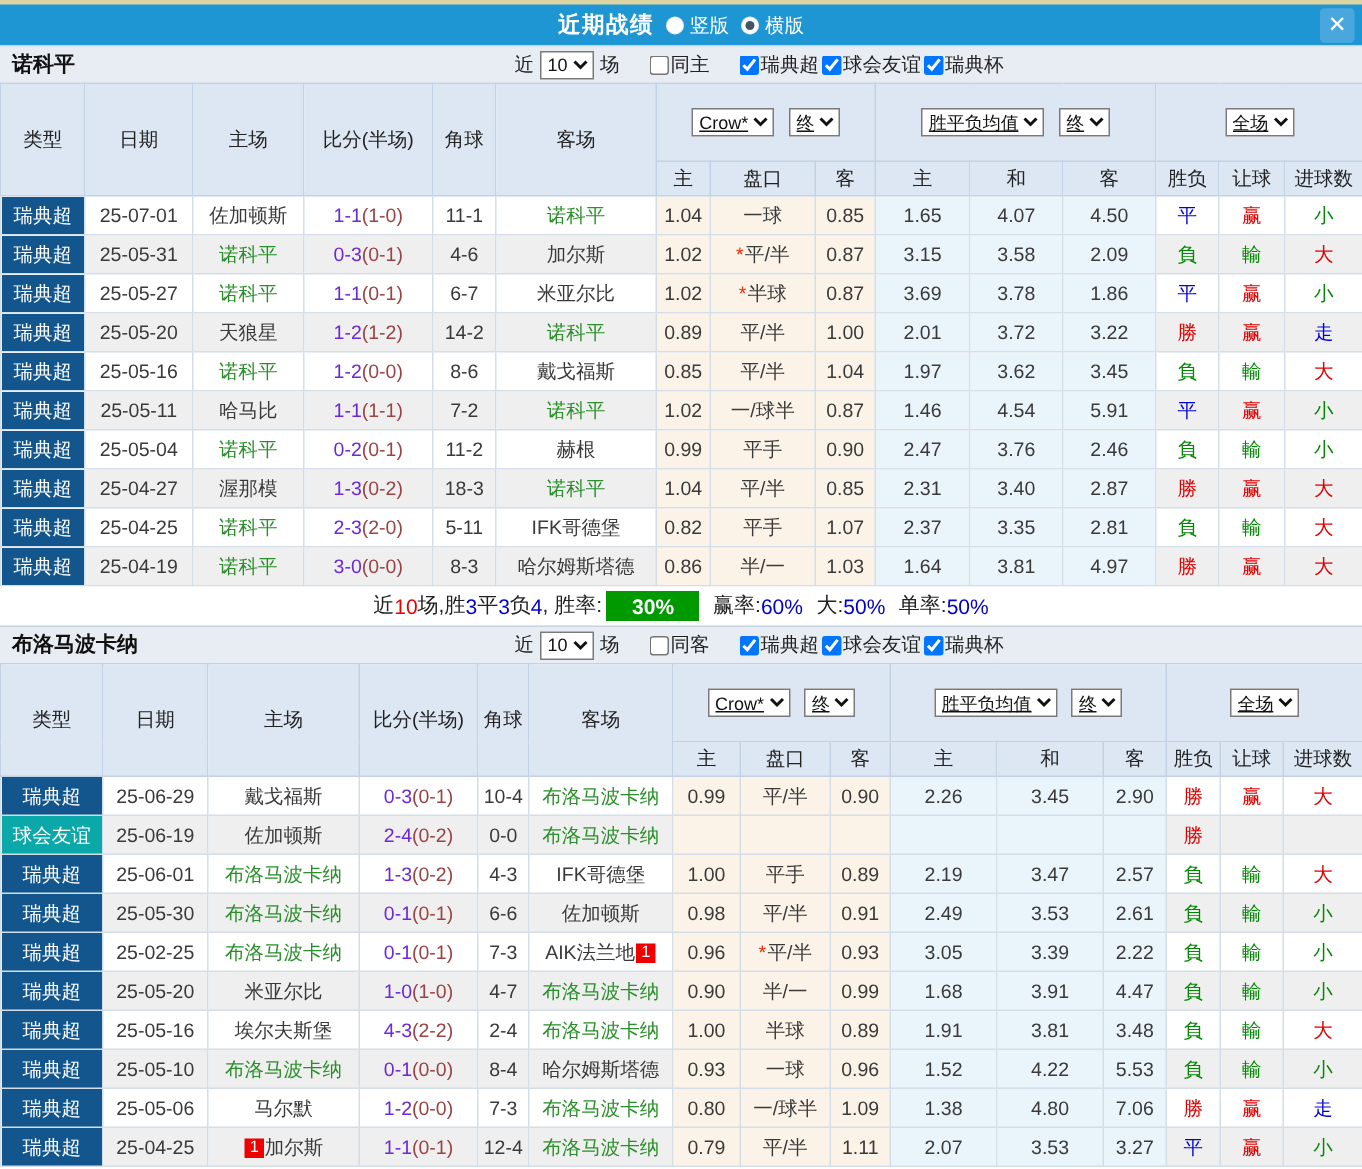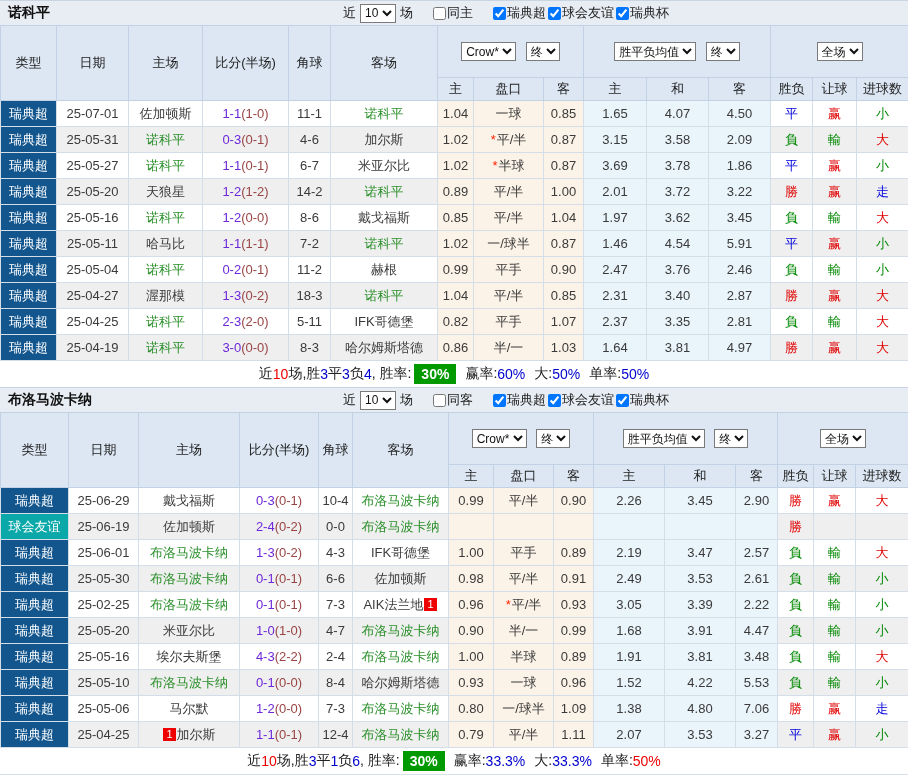--- a/index.html
+++ b/index.html
@@ -62,21 +62,21 @@
   .chk-label.tight { margin-left: 2px; }
   .chk-label input { width: 13px; height: 13px; margin-right: 1px; }
 
   
   table { border-collapse: collapse; table-layout: fixed; width: 908px; }
   thead th {
     background: #dce7f3; color: #222; font-weight: normal;
     border: 1px solid #c2d2e4; height: 23px; padding: 0;
     overflow: hidden; white-space: nowrap;
   }
-  thead .grp select { margin: 16px 3px; }
+  thead .grp select { margin: 16px 3px; text-decoration: underline; }
   tbody td {
     border: 1px solid #d4dee8; height: 26px; padding: 0;
     text-align: center; vertical-align: middle;
     overflow: hidden; white-space: nowrap; color: #3a3a3a;
   }
   tr.odd td  { background: #ffffff; }
   tr.even td { background: #efefef; }
   tbody td.league { background: #13568e; color: #fff; }
   tbody td.league.teal { background: #0aa8a8; }
   tbody td.cream  { background: #fcf3e8; }
@@ -98,28 +98,42 @@
   .summary {
     height: 26px; background: #fff;
     display: flex; align-items: center; justify-content: center;
     font-size: 14px; color: #222;
   }
   .summary .v-blue { color: #0000cc; }
   .summary .v-red  { color: #ee0000; }
   .summary .lbl { margin-left: 9px; }
   .summary .rate-box {
     background: #009900; color: #fff; font-weight: bold;
-    padding: 2px 7px; margin-left: 3px;
+    padding: 2px 17px; margin-left: 3px;
   }
 </style>
 </head>
 <body>
 
 <div class="window">
 
+  <div class="titlebar">
+    <div class="title-center">
+      <span class="title-text">近期战绩</span>
+      <span class="radio-wrap">
+        <span class="radio-circle"></span>
+        <span>竖版</span>
+      </span>
+      <span class="radio-wrap">
+        <span class="radio-circle checked"></span>
+        <span>横版</span>
+      </span>
+    </div>
+    <div class="close-btn">✕</div>
+  </div>
 
   <section id="section-0">
     <div class="filter-bar">
       <span class="team-name">诺科平</span>
       <span class="filters">
         <span>近</span>
         <select><option>10</option></select>
         <span>场</span>
         <label class="chk-label">
           <input type="checkbox" style="">

